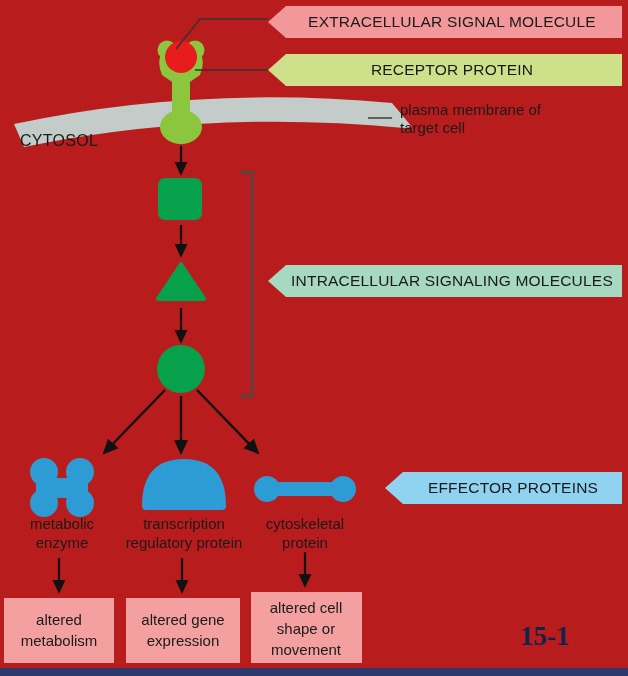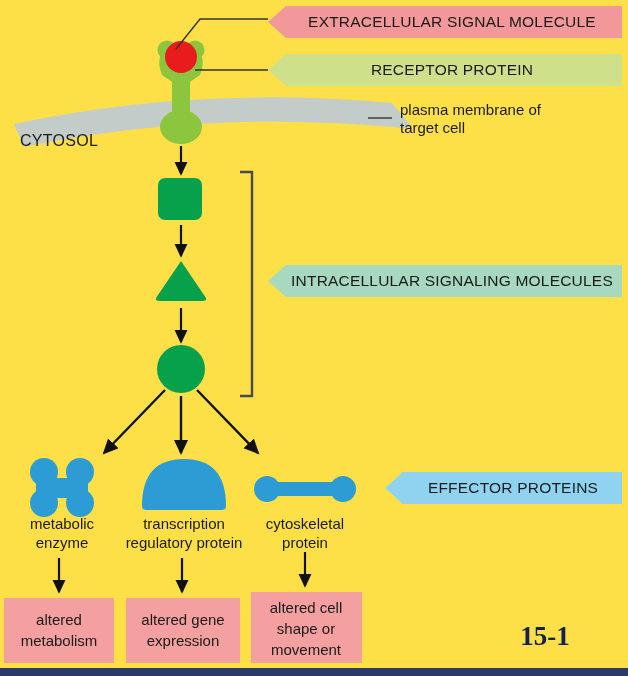--- a/index.html
+++ b/index.html
@@ -11,21 +11,21 @@
     font-family: "Liberation Sans", sans-serif;
     width: 628px;
     height: 676px;
     overflow: hidden;
     position: relative;
   }
   #figure {
     position: relative;
     width: 628px;
     height: 676px;
-    background: #fde047;
+    background: #b91c1c;
   }
   svg.layer {
     position: absolute;
     left: 0;
     top: 0;
     width: 628px;
     height: 676px;
   }
   .banner-text {
     font-family: "Liberation Sans", sans-serif;

